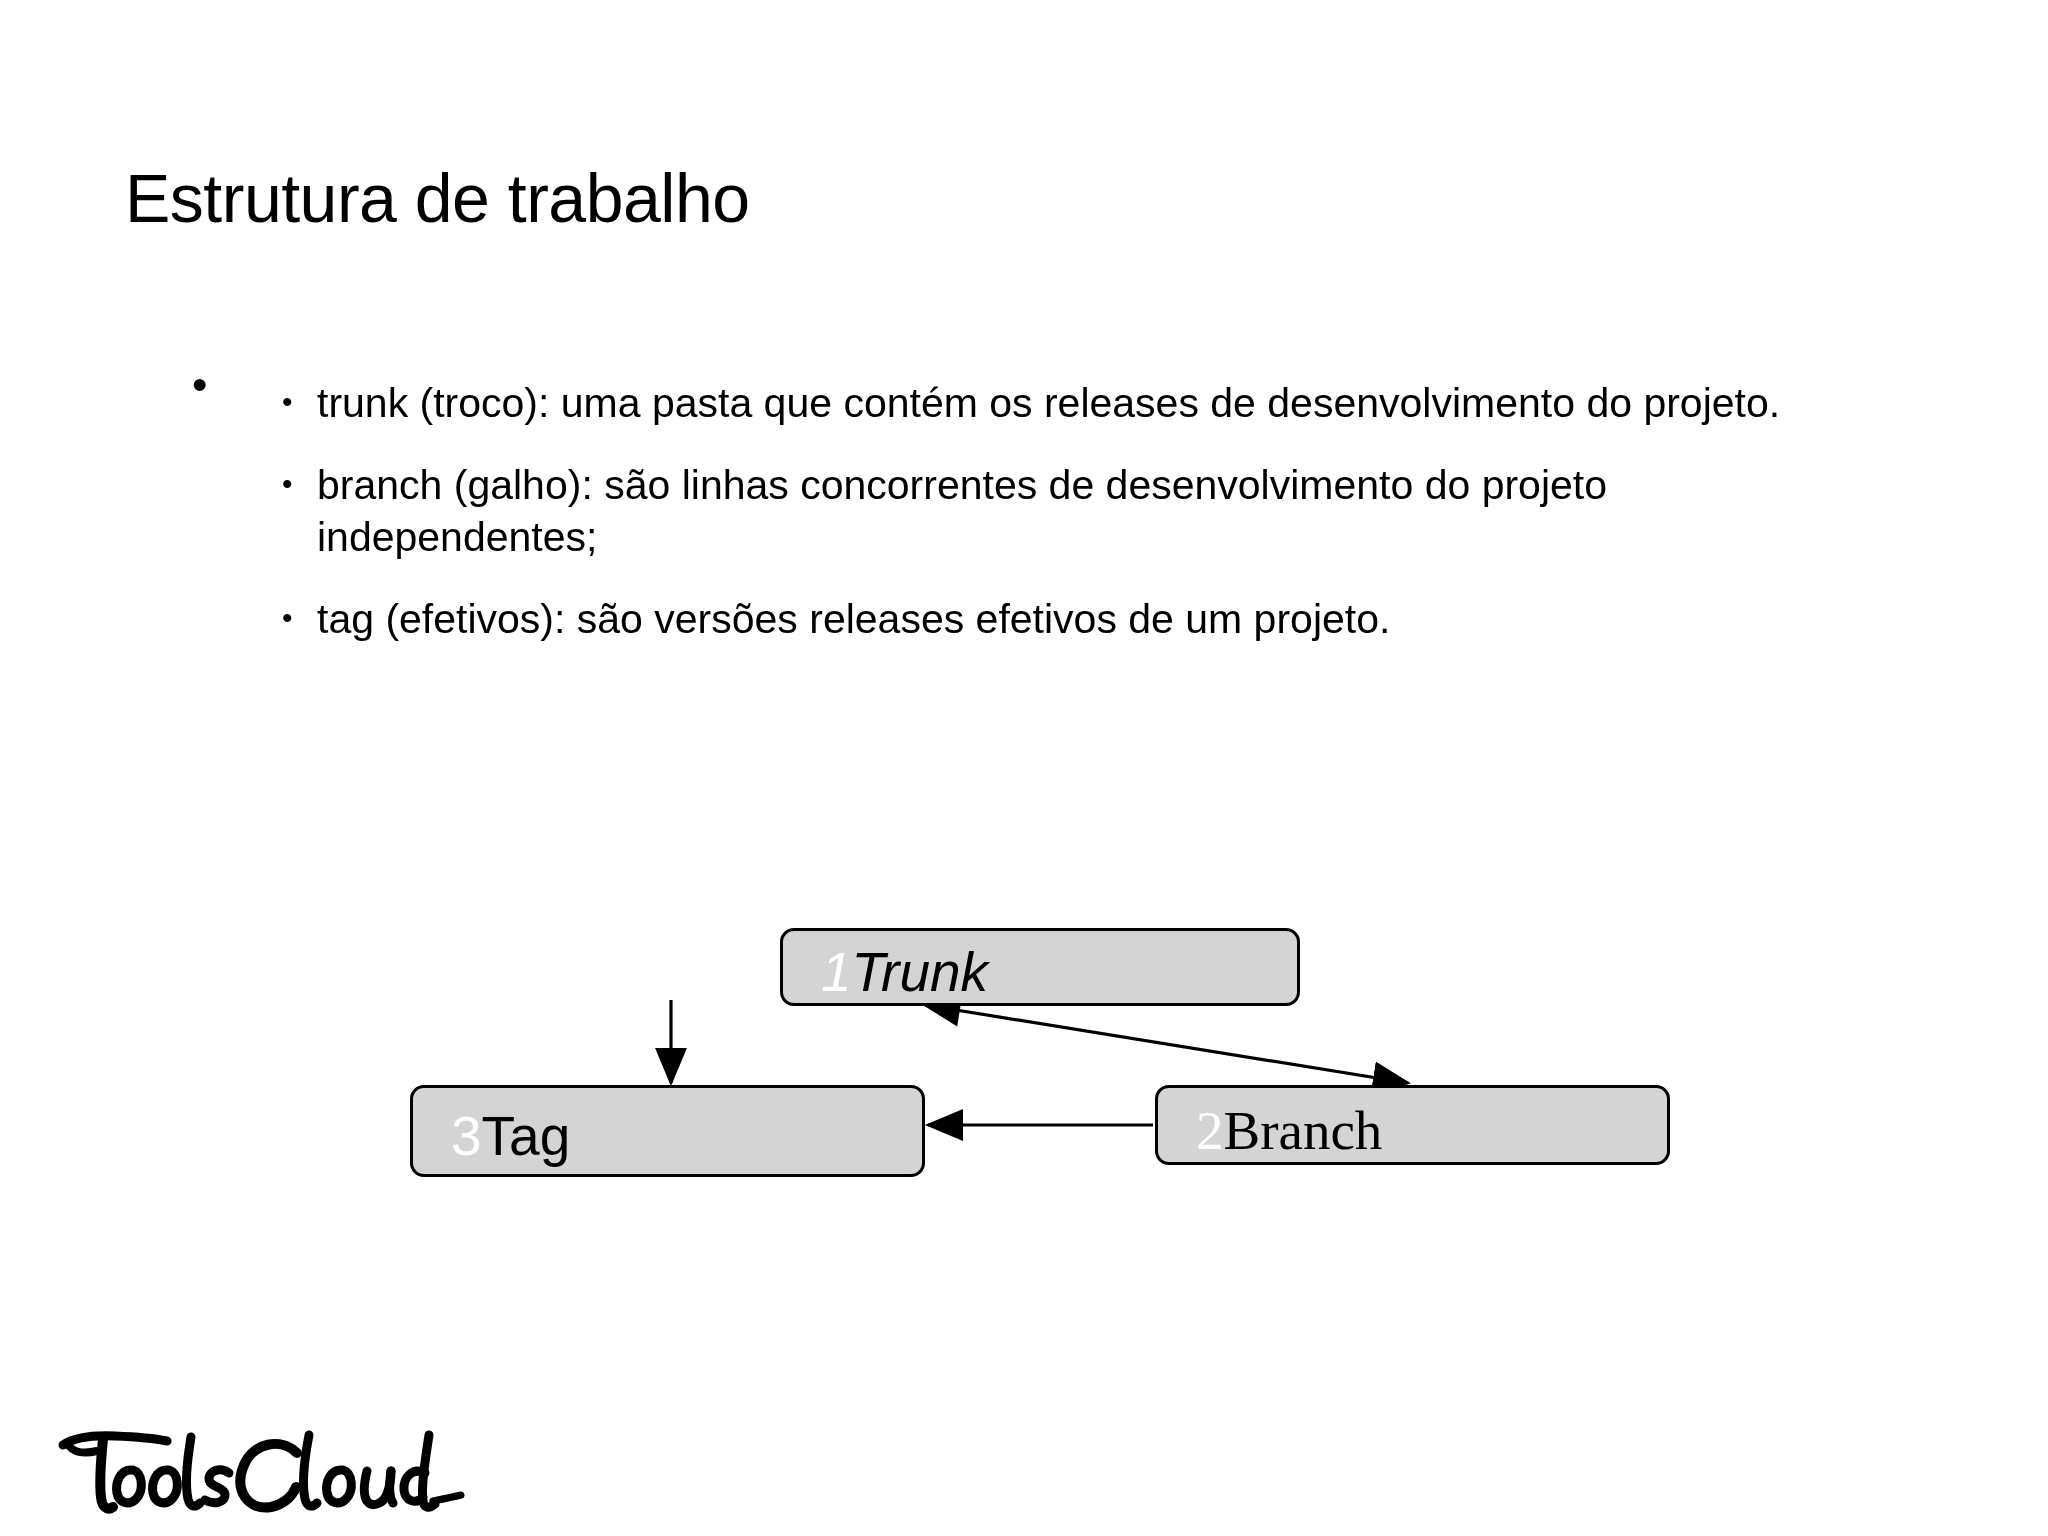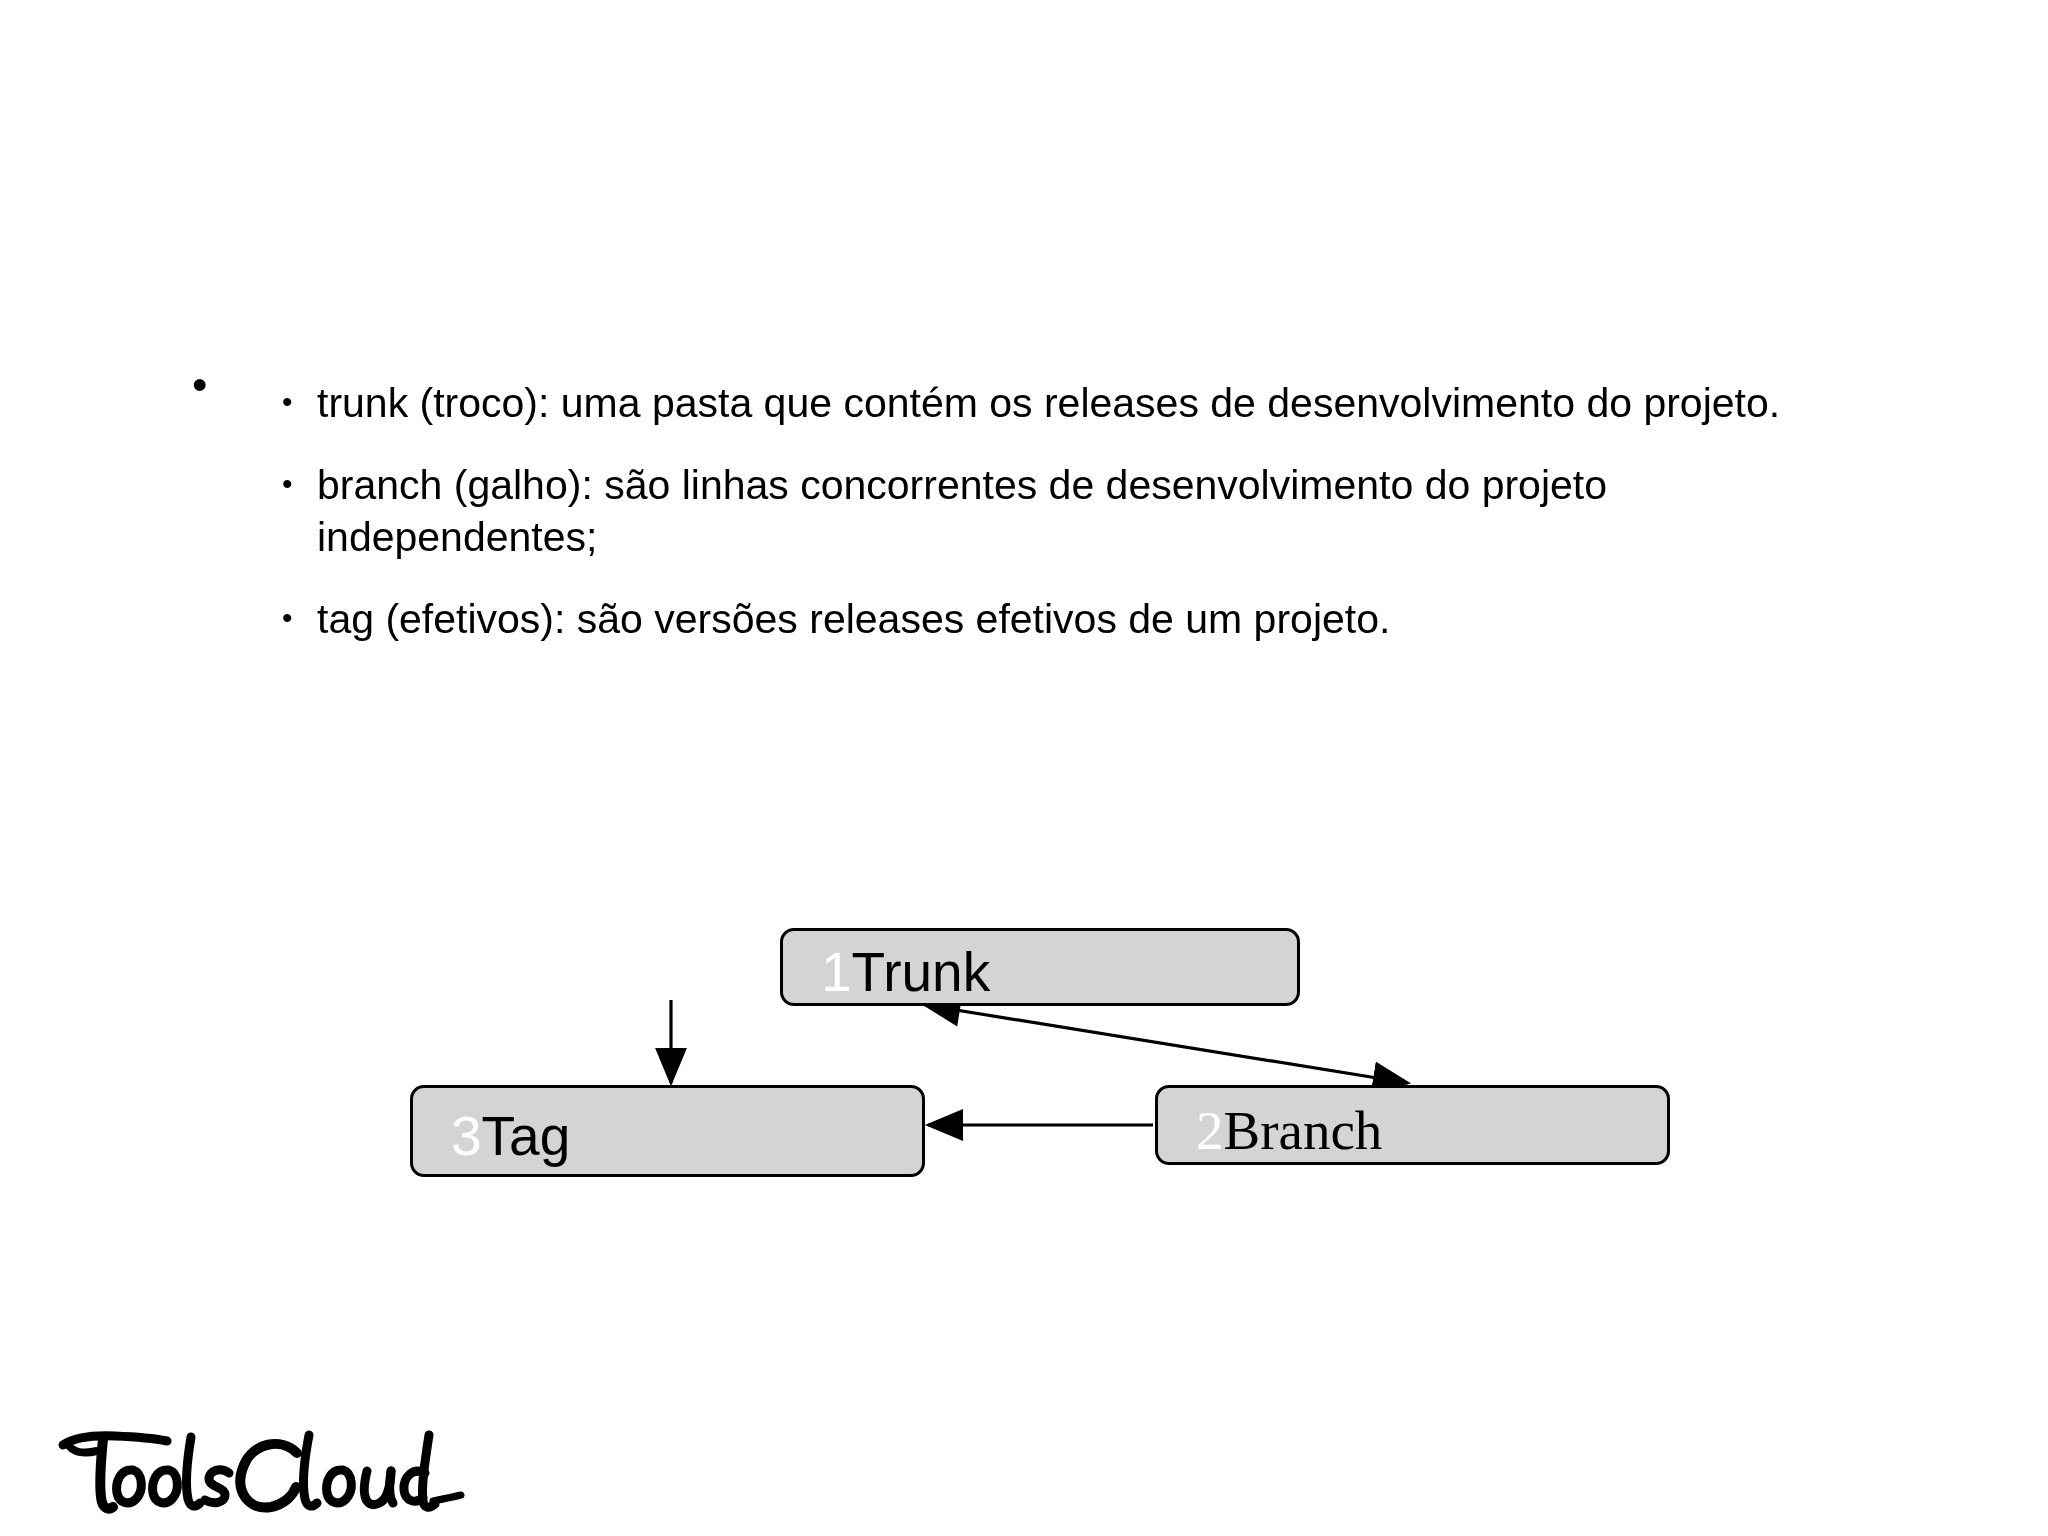--- a/index.html
+++ b/index.html
@@ -110,38 +110,39 @@
     margin-left: 38px;
     margin-top: 10px;
   }
   .node-num {
     color: #ffffff;
   }
   .node-text {
     color: #000000;
   }
 
-  #node-trunk  { left: 780px;  top: 928px;  width: 520px; height: 78px; }
+  #node-trunk  { left: 780px;  top: 928px;  width: 520px; height: 78px; font-style: italic; }
   #node-tag    { left: 410px;  top: 1085px; width: 515px; height: 92px; }
   #node-branch { left: 1155px; top: 1085px; width: 515px; height: 80px; font-family: Liberation Serif, serif; }
 
   
   .logo {
     position: absolute;
     left: 45px;
     top: 1415px;
     width: 420px;
     height: 110px;
   }
 </style>
 </head>
 <body>
 
 <div class="slide">
 
+  <div class="slide-title">Estrutura de trabalho</div>
 
   <div class="body-block">
 
     <div class="bullet-l1">
       <span class="dot">•</span>
     </div>
 
     <div class="sub-list">
 
       <div class="bullet-l2">

